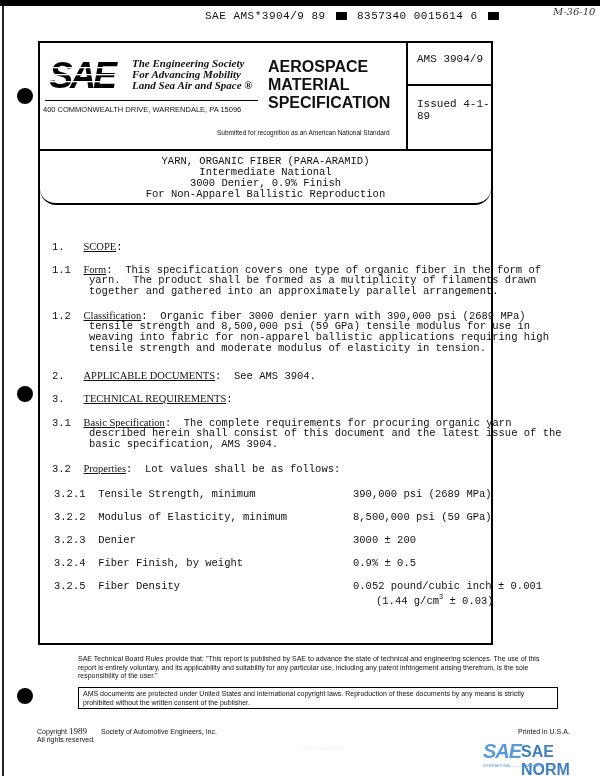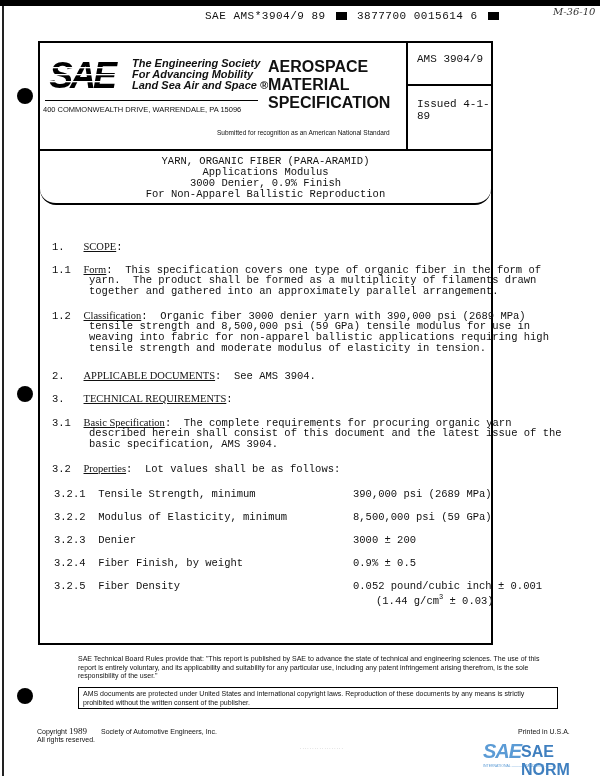--- a/index.html
+++ b/index.html
@@ -22,21 +22,21 @@
     border: 2px solid #000;
   }
   .hdr { position: absolute; left: 0; top: 0; width: 451px; height: 106px; border-bottom: 2px solid #000; }
   .hdr-left { position: absolute; left: 0; top: 0; width: 366px; height: 106px; border-right: 2px solid #000; }
   .hdr-right { position: absolute; left: 368px; top: 0; width: 83px; height: 106px; }
   .amsnum { position: absolute; left: 0; top: 0; width: 83px; height: 41px; border-bottom: 2px solid #000; }
   .amsnum span { position: absolute; left: 9px; top: 10px; font-size: 11px; }
   .issued span { position: absolute; left: 9px; top: 55px; font-size: 11px; }
 
   .logo { position: absolute; left: 9px; top: 16px; width: 78px; height: 32px; }
-  .tag { position: absolute; left: 92px; top: 15px; font-family: Liberation Sans, sans-serif; font-weight: bold; font-style: italic; font-size: 11px; line-height: 11px; }
+  .tag { position: absolute; left: 92px; top: 15px; font-family: Liberation Serif, serif; font-weight: bold; font-style: italic; font-size: 11px; line-height: 11px; }
   .rule { position: absolute; left: 5px; top: 57px; width: 213px; height: 1px; background: #000; }
   .addr { position: absolute; left: 3px; top: 62px; font-family: "Liberation Sans", sans-serif; font-size: 7.5px; white-space: nowrap; }
   .ams-title { position: absolute; left: 228px; top: 15px; font-family: "Liberation Sans", sans-serif; font-weight: bold; font-size: 16px; line-height: 18px; }
   .submitted { position: absolute; left: 177px; top: 86px; font-family: "Liberation Sans", sans-serif; font-size: 6.5px; white-space: nowrap; }
 
   .titleblock { position: absolute; left: 0; top: 108px; width: 451px; height: 54px; border-bottom: 2px solid #000; text-align: center; font-size: 10.5px; line-height: 11px; padding-top: 5px; box-sizing: border-box; border-radius: 16px; }
 
   .body { position: absolute; left: 0; top: 170px; width: 451px; font-size: 10.5px; line-height: 11.5px; }
   .sec { position: absolute; white-space: pre; }
   .u { text-decoration: underline; font-family: Liberation Serif, serif; }
@@ -57,21 +57,21 @@
 </style>
 </head>
 <body>
 
 <div class="topbar"></div>
 <div class="leftedge"></div>
 
 <div class="header-line">
   <span>SAE AMS*3904/9 89</span>
   <span class="blk"></span>
-  <span>3877700 0015614 6</span>
+  <span>8357340 0015614 6</span>
   <span class="blk"></span>
 </div>
 <div class="handnote">M-36-10</div>
 
 <div class="hole" style="top:88px"></div>
 <div class="hole" style="top:386px"></div>
 <div class="hole" style="top:688px"></div>
 
 <div class="mainbox">
   <div class="hdr">
@@ -101,21 +101,21 @@
         <span>AMS 3904/9</span>
       </div>
       <div class="issued">
         <span>Issued   4-1-89</span>
       </div>
     </div>
   </div>
 
   <div class="titleblock">
     <div>YARN, ORGANIC FIBER (PARA-ARAMID)</div>
-    <div>Applications Modulus</div>
+    <div>Intermediate National</div>
     <div>3000 Denier, 0.9% Finish</div>
     <div>For Non-Apparel Ballistic Reproduction</div>
   </div>
 
   <div class="body">
 
     <div class="sec" style="left:12px; top:28px"><span>1.</span>   <span class="u">SCOPE</span><span>:</span></div>
 
     <div class="sec" style="left:12px; top:51px"><span>1.1</span>  <span class="u">Form</span><span>:  This specification covers one type of organic fiber in the form of</span></div>
     <div class="sec" style="left:49px; top:62px">yarn.  The product shall be formed as a multiplicity of filaments drawn</div>

